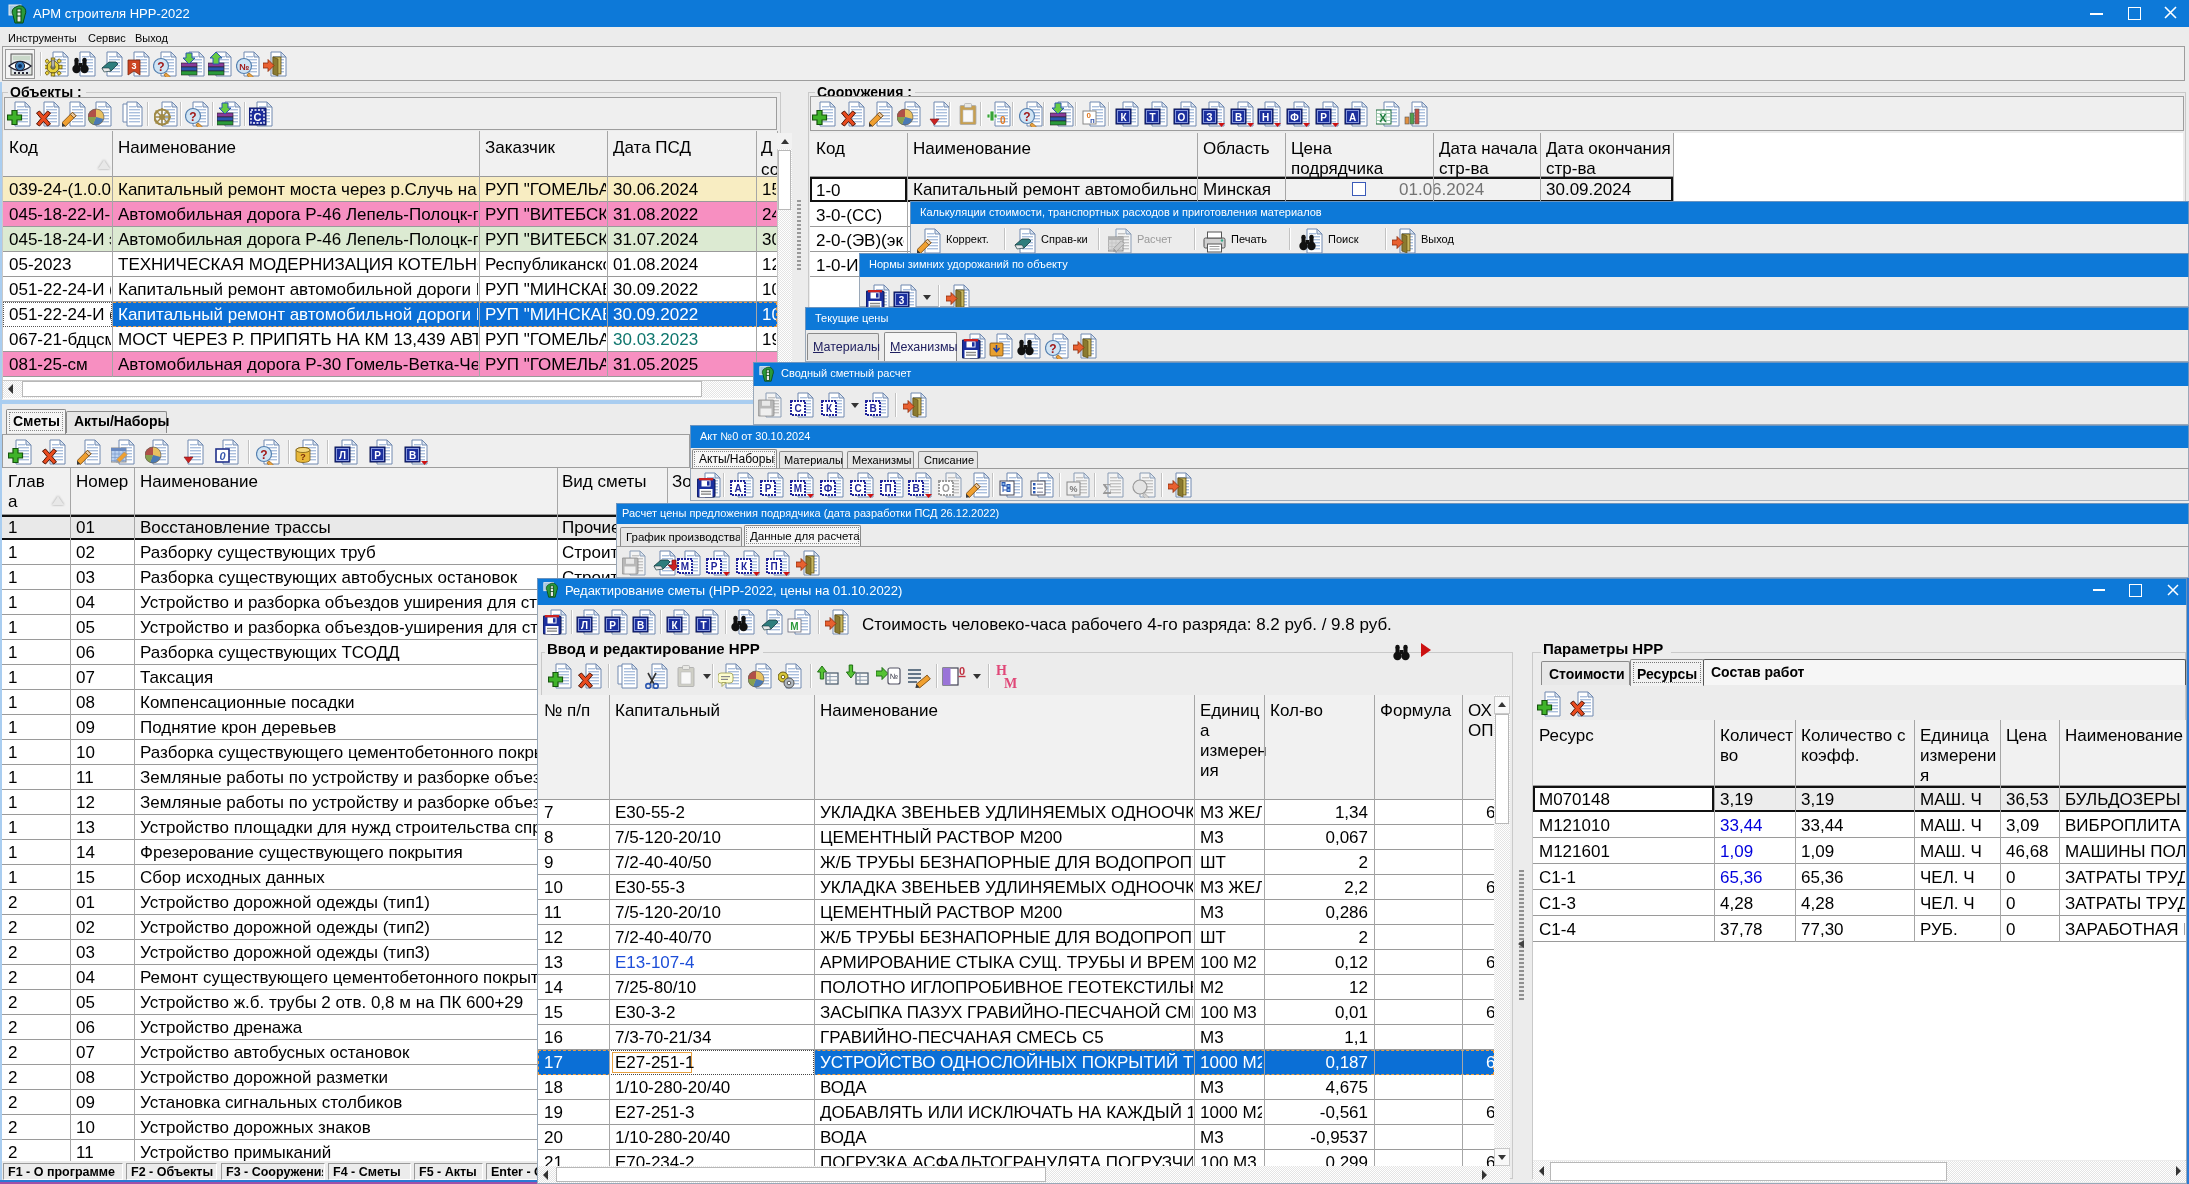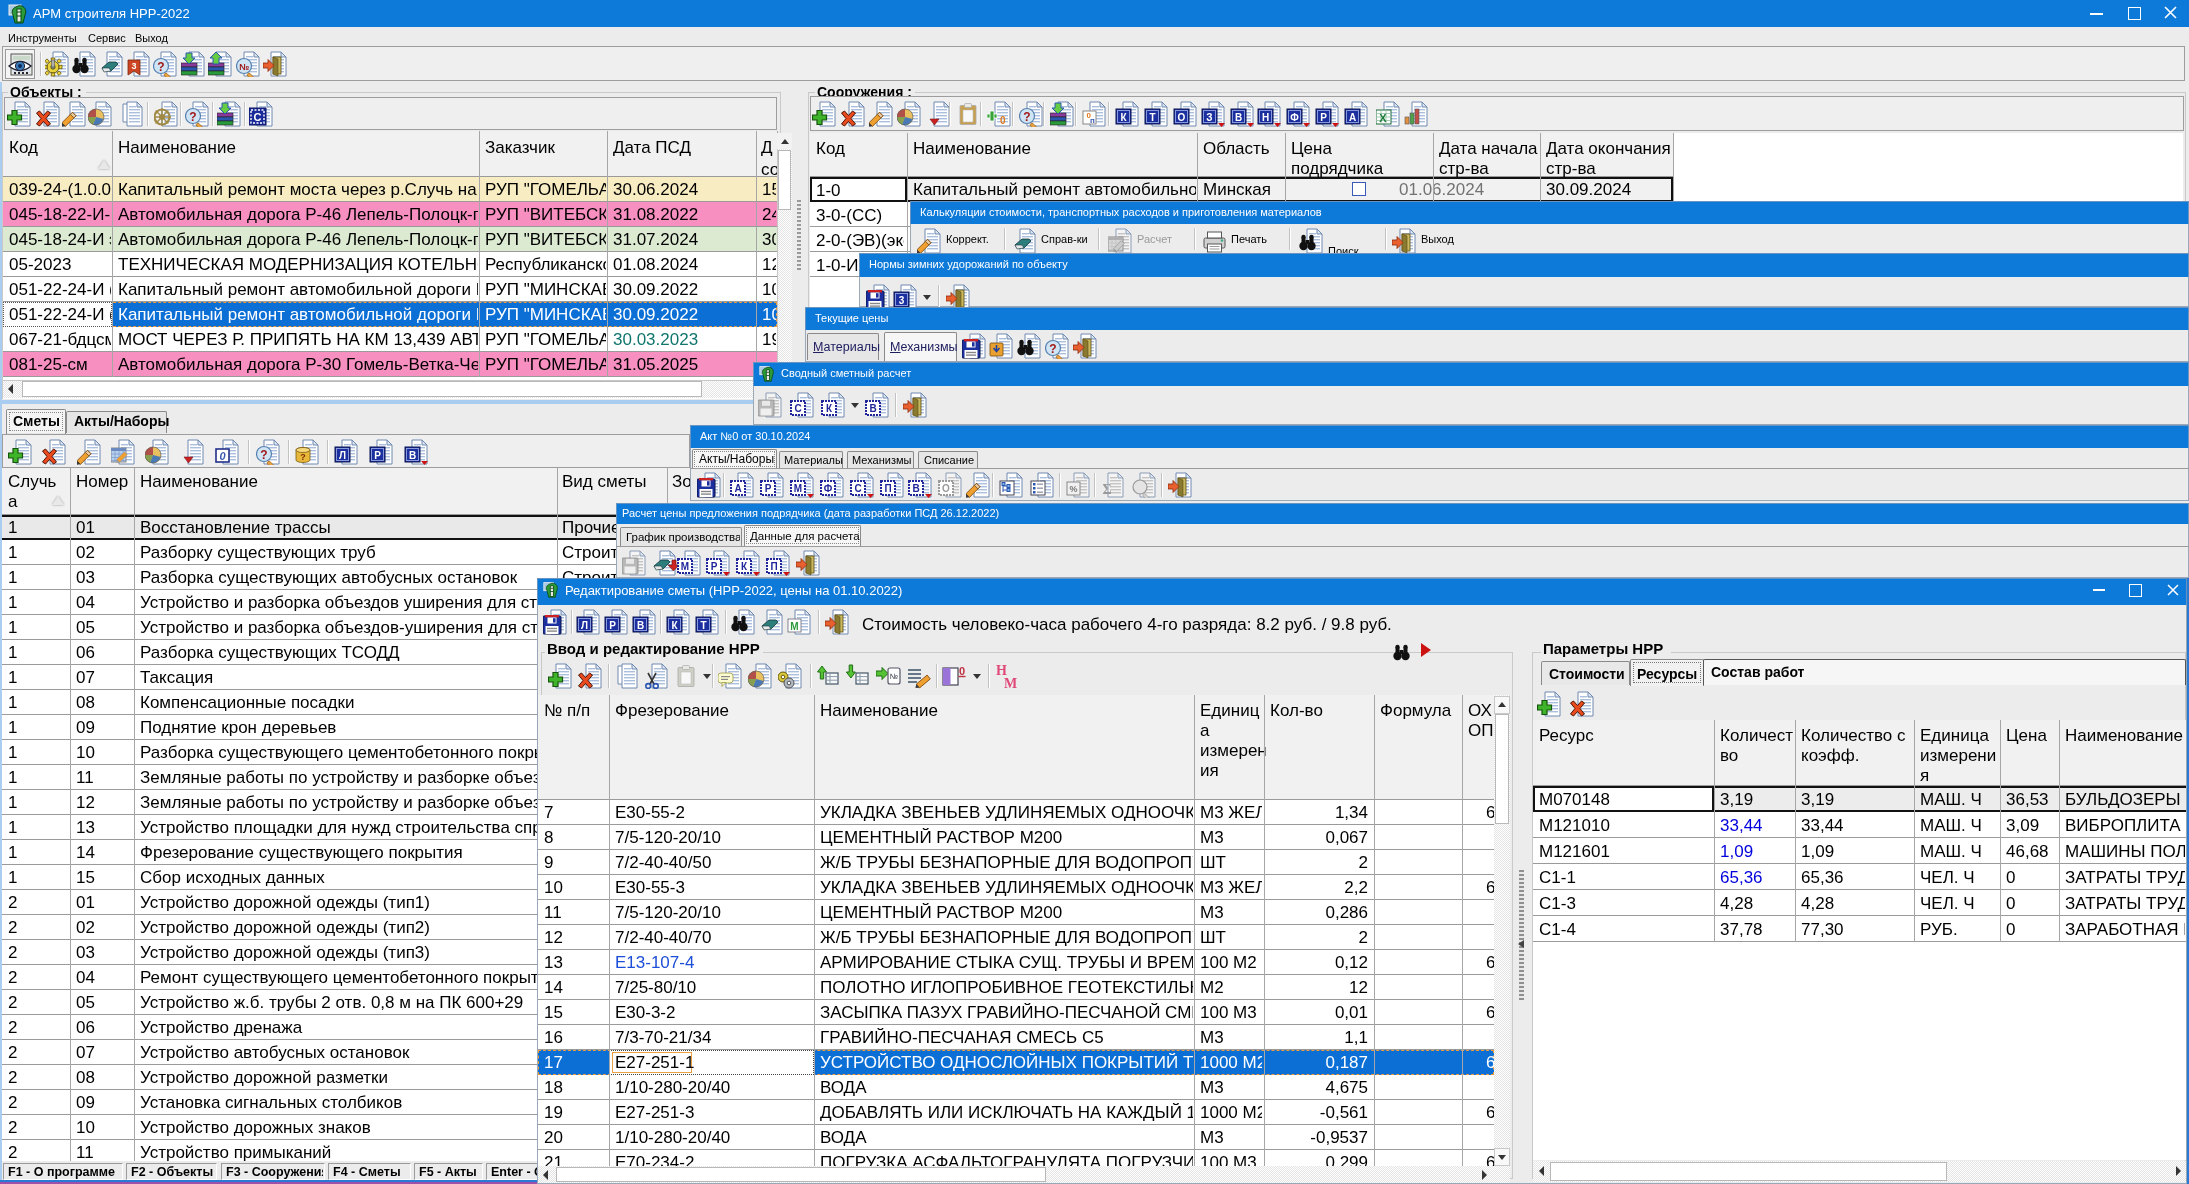--- a/index.html
+++ b/index.html
@@ -578,21 +578,21 @@
       <rect x="1" y="8" width="15" height="15" fill="#1b2f9e" stroke="#0a154f" stroke-width="1"></rect>
       <rect x="2.5" y="9.5" width="12" height="12" fill="none" stroke="#8899dd" stroke-width="1"></rect>
       <text x="8.5" y="19.5" text-anchor="middle" font-size="10" font-weight="bold" fill="#fff" font-family="Liberation Sans">В</text>
       <path d="M17 22 h7 l-3.5 4 z" fill="#cc1111"></path>
     </svg>
 <div class="abs" style="left:248px;top:440px;width:1px;height:24px;background:#c2c2c2;border-right:1px solid #fff"></div>
 <div class="abs" style="left:288px;top:440px;width:1px;height:24px;background:#c2c2c2;border-right:1px solid #fff"></div>
 <div class="abs" style="left:327px;top:440px;width:1px;height:24px;background:#c2c2c2;border-right:1px solid #fff"></div>
 <div class="abs" style="left:2px;top:468px;width:688px;height:694px;background:#fff"></div>
 <div class="abs" style="left:2px;top:468px;width:688px;height:47px;background:#f1f1f1;border-bottom:1px solid #9a9a9a;box-sizing:border-box"></div>
-<div class="abs t" style="left:8px;top:472px;font-size:17px;color:#000;">Случь</div>
+<div class="abs t" style="left:8px;top:472px;font-size:17px;color:#000;">Глав</div>
 <div class="abs t" style="left:8px;top:492px;font-size:17px;color:#000;">а</div>
 <div class="abs t" style="left:76px;top:472px;font-size:17px;color:#000;">Номер</div>
 <div class="abs t" style="left:140px;top:472px;font-size:17px;color:#000;">Наименование</div>
 <div class="abs t" style="left:562px;top:472px;font-size:17px;color:#000;">Вид сметы</div>
 <div class="abs t" style="left:672px;top:472px;font-size:17px;color:#000;">Зо</div>
 <div class="arr" style="left:52px;top:496px;border-left:6px solid transparent;border-right:6px solid transparent;border-bottom:9px solid #e8e8e8;filter:drop-shadow(0 0 1px #999)"></div>
 <div class="abs" style="left:2px;top:515px;width:688px;height:25px;background:#e9e9e9;border:2px solid #111;border-left:none;border-right:none;box-sizing:border-box"></div>
 <div class="abs t" style="left:8px;top:518px;font-size:17px;color:#000;width:58px;overflow:hidden;">1</div>
 <div class="abs t" style="left:76px;top:518px;font-size:17px;color:#000;width:54px;overflow:hidden;">01</div>
 <div class="abs t" style="left:140px;top:518px;font-size:17px;color:#000;width:414px;overflow:hidden;">Восстановление трассы</div>
@@ -1136,21 +1136,21 @@
       <g fill="#111">
         <circle cx="4.5" cy="18" r="4.2"></circle>
         <circle cx="12.5" cy="18" r="4.2"></circle>
         <rect x="2.5" y="9" width="4" height="7"></rect>
         <rect x="10.5" y="9" width="4" height="7"></rect>
         <rect x="6.5" y="12" width="4" height="4"></rect>
         <circle cx="4.5" cy="9" r="2.2"></circle>
         <circle cx="12.5" cy="9" r="2.2"></circle>
       </g>
     </svg>
-<div class="abs t" style="left:1328px;top:233px;font-size:11px;color:#000;margin-top:12px;">Поиск</div>
+<div class="abs t" style="left:1328px;top:233px;font-size:11px;color:#000;">Поиск</div>
 <svg class="ic" style="left:1392px;top:228px" viewBox="0 0 26 26">
       <path d="M8 1h10l5 5v19H8z" fill="#ffffff" stroke="#7089b0"></path>
       <path d="M18 1l5 5h-5z" fill="#dce6f2" stroke="#7089b0"></path>
       <rect x="10" y="5" width="7" height="1.4" fill="#aabfdd"></rect>
       <rect x="10" y="8" width="11" height="1.4" fill="#aabfdd"></rect>
       <rect x="10" y="11" width="11" height="1.4" fill="#aabfdd"></rect>
       <rect x="10" y="14" width="11" height="1.4" fill="#aabfdd"></rect>
       <rect x="10" y="17" width="11" height="1.4" fill="#aabfdd"></rect>
       <rect x="10" y="20" width="11" height="1.4" fill="#aabfdd"></rect>
       <g transform="translate(0,6)">
@@ -2056,21 +2056,21 @@
 <div class="arr" style="left:703px;top:674px;border-left:4px solid transparent;border-right:4px solid transparent;border-top:5px solid #333"></div>
 <div class="arr" style="left:973px;top:674px;border-left:4px solid transparent;border-right:4px solid transparent;border-top:5px solid #333"></div>
 <div class="abs" style="left:608px;top:664px;width:1px;height:24px;background:#c2c2c2;border-right:1px solid #fff"></div>
 <div class="abs" style="left:712px;top:664px;width:1px;height:24px;background:#c2c2c2;border-right:1px solid #fff"></div>
 <div class="abs" style="left:810px;top:664px;width:1px;height:24px;background:#c2c2c2;border-right:1px solid #fff"></div>
 <div class="abs" style="left:936px;top:664px;width:1px;height:24px;background:#c2c2c2;border-right:1px solid #fff"></div>
 <div class="abs" style="left:988px;top:664px;width:1px;height:24px;background:#c2c2c2;border-right:1px solid #fff"></div>
 <div class="abs" style="left:538px;top:695px;width:956px;height:488px;background:#fff"></div>
 <div class="abs" style="left:538px;top:695px;width:956px;height:105px;background:#f1f1f1;border-bottom:1px solid #9a9a9a;box-sizing:border-box"></div>
 <div class="abs t" style="left:544px;top:701px;font-size:17px;color:#000;">№ п/п</div>
-<div class="abs t" style="left:615px;top:701px;font-size:17px;color:#000;">Фрезерование</div>
+<div class="abs t" style="left:615px;top:701px;font-size:17px;color:#000;">Капитальный</div>
 <div class="abs t" style="left:820px;top:701px;font-size:17px;color:#000;">Наименование</div>
 <div class="abs t" style="left:1200px;top:701px;font-size:17px;color:#000;">Единиц</div>
 <div class="abs t" style="left:1200px;top:721px;font-size:17px;color:#000;">а</div>
 <div class="abs t" style="left:1200px;top:741px;font-size:17px;color:#000;">измерен</div>
 <div class="abs t" style="left:1200px;top:761px;font-size:17px;color:#000;">ия</div>
 <div class="abs t" style="left:1270px;top:701px;font-size:17px;color:#000;">Кол-во</div>
 <div class="abs t" style="left:1380px;top:701px;font-size:17px;color:#000;">Формула</div>
 <div class="abs t" style="left:1468px;top:701px;font-size:17px;color:#000;width:25px;overflow:hidden;">ОХР</div>
 <div class="abs t" style="left:1468px;top:721px;font-size:17px;color:#000;width:25px;overflow:hidden;">ОПР</div>
 <div class="abs" style="left:538px;top:800px;width:956px;height:25px;border-bottom:1px solid #9a9a9a;box-sizing:border-box"></div>

